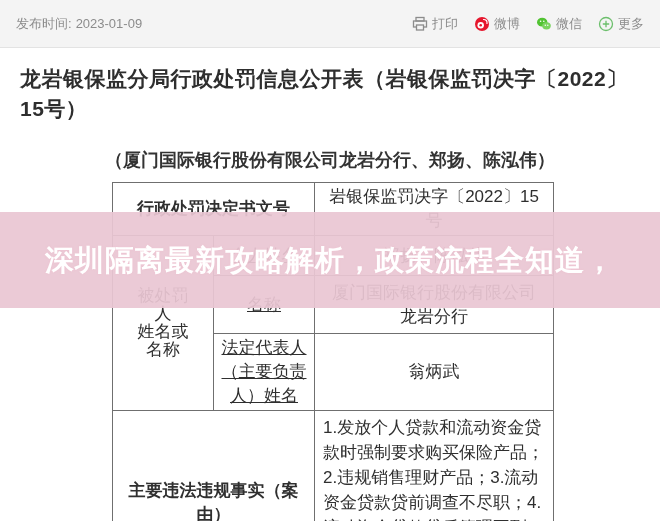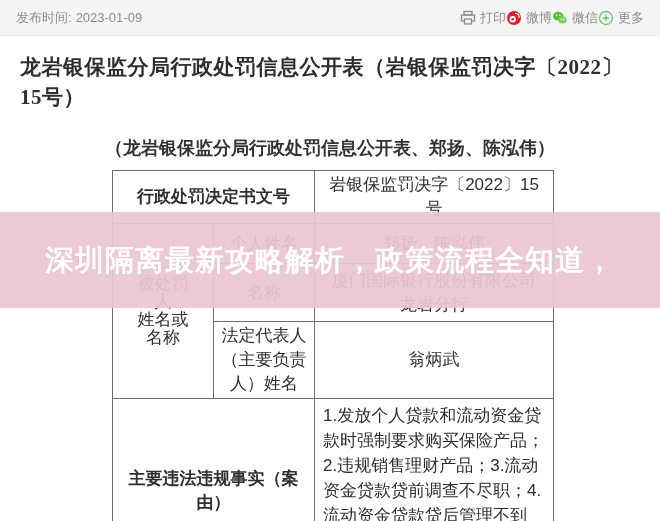--- a/index.html
+++ b/index.html
@@ -1,40 +1,40 @@
 <!DOCTYPE html>
 <html><head>
 <meta charset="utf-8">
 <style>
   * { margin:0; padding:0; box-sizing:border-box; }
   html,body { width:660px; height:521px; overflow:hidden; background:#fff;
     font-family:"Liberation Sans", sans-serif; color:#333; position:relative; }
 
   
-  .topbar { height:36px; background:#f4f4f4; border-bottom:1px solid #e3e3e3;
+  .topbar { height:48px; background:#f4f4f4; border-bottom:1px solid #e3e3e3;
     display:flex; align-items:center; padding:0 16px; font-size:13px; color:#8c8c8c; }
   .meta { display:flex; gap:30px; }
   .meta-item { white-space:nowrap; }
   .meta-item .val { margin-left:4px; }
-  .actions { margin-left:auto; display:flex; gap:0; align-items:flex-start; }
+  .actions { margin-left:auto; display:flex; gap:16px; align-items:flex-start; }
   .action { display:flex; align-items:center; gap:4px; cursor:pointer; white-space:nowrap; }
   .ico { width:16px; height:16px; display:inline-block; }
 
   
   .page-title { margin:16px 20px 0 20px; font-size:21px; font-weight:600;
-    color:#2e2e2e; letter-spacing:0.5px; line-height:30px;font-family:Liberation Serif, serif; }
+    color:#2e2e2e; letter-spacing:0.5px; line-height:30px; }
   .page-subtitle { margin-top:24px; text-align:center; font-size:18px;
     font-weight:700; color:#333; }
 
   
   .tbl-wrap { margin:10px 0 0 112px; }
   table { border-collapse:collapse; table-layout:fixed; width:442px; font-size:17px; color:#2f2f2f; }
   td { border:1px solid #6f6f6f; text-align:center; vertical-align:middle;
     padding:2px 6px; line-height:24px; }
-  .c1 { width:61px; } .c2 { width:142px; } .c3 { width:239px; }
+  .c1 { width:61px; } .c2 { width:142px;text-decoration:underline; } .c3 { width:239px; }
   .bold { font-weight:700; }
   .pre { white-space:pre-line; }
   td.facts-val { text-align:left; padding:4px 8px; line-height:25px; }
   .r1 { height:30px; } .r2 { height:40px; } .r3 { height:58px; }
   .r4 { height:70px; } .r5 { height:178px; }
   .party-label { line-height:18px; }
 
   
   .banner { position:absolute; left:0; top:212px; width:660px; height:96px;
     background:rgba(234,198,211,0.93); z-index:5; display:flex; flex-direction:row;
@@ -93,21 +93,21 @@
             <circle cx="8" cy="8" r="6.5" fill="none" stroke="#6cbf6c" stroke-width="1.3"></circle>
             <path d="M8 4.8 V11.2 M4.8 8 H11.2" stroke="#6cbf6c" stroke-width="1.3"></path>
           </svg>
       </span>
       <span>更多</span>
     </span>
   </div>
 </div>
 
 <h1 class="page-title">龙岩银保监分局行政处罚信息公开表（岩银保监罚决字〔2022〕15号）</h1>
-<div class="page-subtitle">（龙岩银保监分局行政处罚信息公开表、郑扬、陈泓伟）</div>
+<div class="page-subtitle">（厦门国际银行股份有限公司龙岩分行、郑扬、陈泓伟）</div>
 
 <div class="tbl-wrap">
   <table>
     <tbody>
         <tr class="r1">
       <td class="bold" colspan="2">行政处罚决定书文号</td>
       <td class="c3">岩银保监罚决字〔2022〕15号</td>
     </tr>
     <tr class="r2">
       <td class="c1 pre party-label" rowspan="3">被处罚

